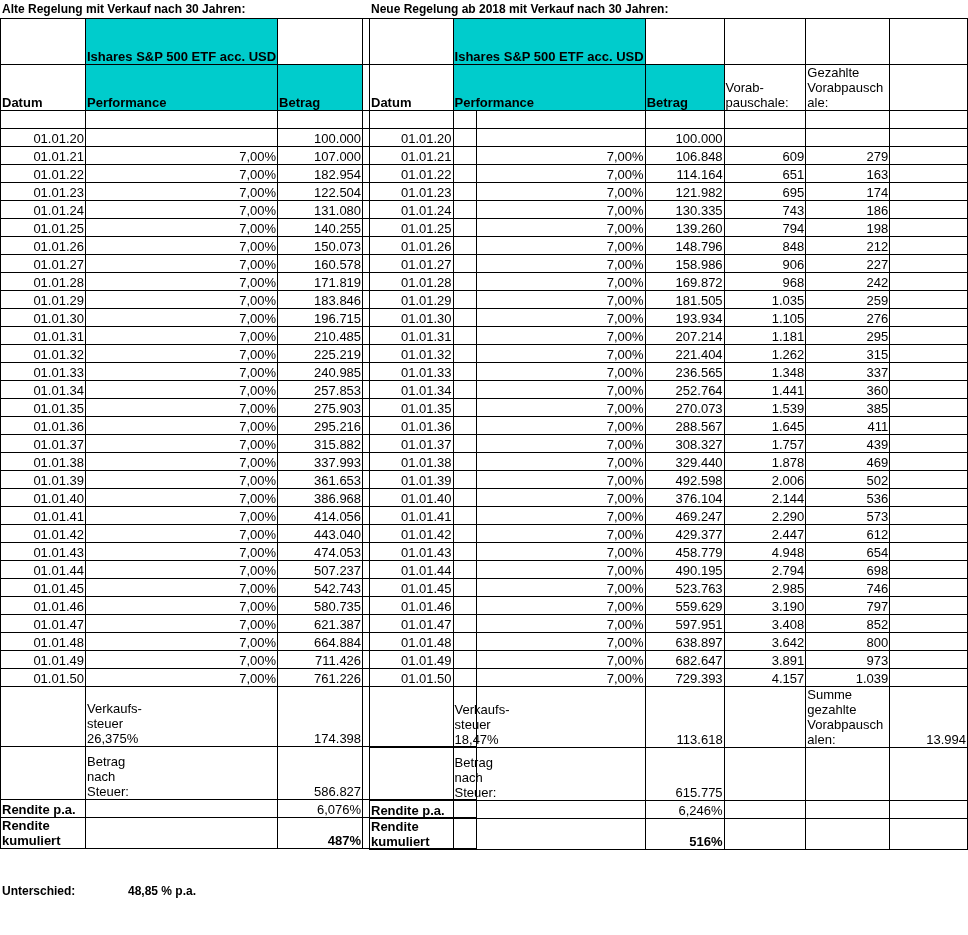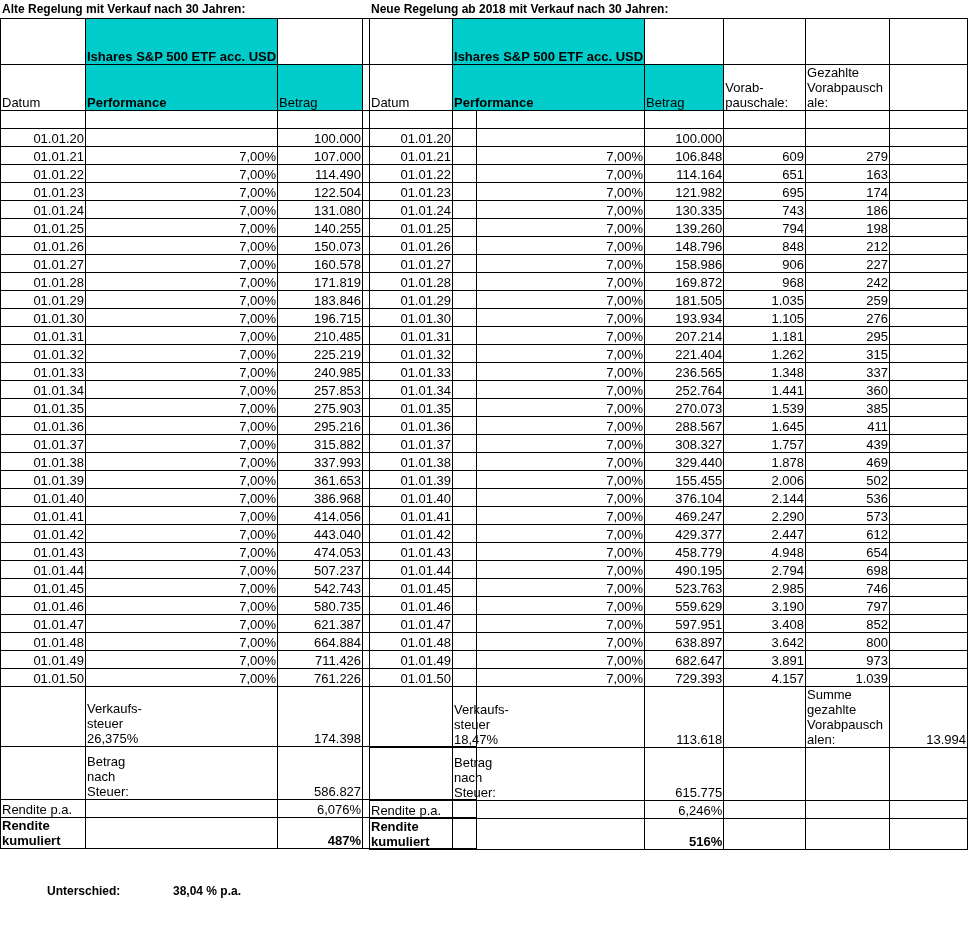--- a/index.html
+++ b/index.html
@@ -14,30 +14,30 @@
   table.sheet td { border: 1px solid #000; padding: 0 1px; font-size: 13px; line-height: 15px;
                    vertical-align: bottom; overflow: hidden; white-space: nowrap; }
   td.teal { background: #00cccc; }
   td.r { text-align: right; }
   td.b { font-weight: bold; }
   td.wrap { white-space: normal; }
   td.hdr-top { vertical-align: top; font-size: 13px; font-weight: bold; line-height: 15px; }
   td.small { font-size: 12px; line-height: 15px; }
   td.tiny { font-size: 11px; }
   td.big { font-size: 14px; font-weight: normal; }
-  td.bigger { font-size: 15px; font-weight: normal; }
+  td.bigger { font-size: 15px; font-weight: bold; }
   tr.h1 td { height: 45px; }
   tr.h2 td { height: 45px; }
   tr.empty td { height: 17px; }
   tr.data td { height: 17px; }
   tr.tax td { height: 59px; }
   tr.net td { height: 52px; }
   tr.rpa td { height: 17px; }
   tr.rkum td { height: 30px; }
-  .footer { position: absolute; top: 884px; font-size: 12px; font-weight: bold; white-space: nowrap; margin-left: 45px; }
+  .footer { position: absolute; top: 884px; font-size: 12px; font-weight: bold; white-space: nowrap; }
   #diff-label { left: 2px; }
   #diff-value { left: 128px; }
 </style>
 </head>
 <body>
 
 <div class="title" id="title-left">Alte Regelung mit Verkauf nach 30 Jahren:</div>
 <div class="title" id="title-right">Neue Regelung ab 2018 mit Verkauf nach 30 Jahren:</div>
 
 <table class="sheet" id="tbl-left">
@@ -76,21 +76,21 @@
       </tr>
       <tr class="data">
         <td class="r">01.01.21</td>
         <td class="r">7,00%</td>
         <td class="r">107.000</td>
         <td></td>
       </tr>
       <tr class="data">
         <td class="r">01.01.22</td>
         <td class="r">7,00%</td>
-        <td class="r">114.490</td>
+        <td class="r">182.954</td>
         <td></td>
       </tr>
       <tr class="data">
         <td class="r">01.01.23</td>
         <td class="r">7,00%</td>
         <td class="r">122.504</td>
         <td></td>
       </tr>
       <tr class="data">
         <td class="r">01.01.24</td>
@@ -485,21 +485,21 @@
         <td class="r">01.01.38</td>
         <td class="r">7,00%</td>
         <td class="r">329.440</td>
         <td class="r tiny">1.878</td>
         <td class="r tiny">469</td>
         <td></td>
       </tr>
       <tr class="data">
         <td class="r">01.01.39</td>
         <td class="r">7,00%</td>
-        <td class="r">155.455</td>
+        <td class="r">492.598</td>
         <td class="r tiny">2.006</td>
         <td class="r tiny">502</td>
         <td></td>
       </tr>
       <tr class="data">
         <td class="r">01.01.40</td>
         <td class="r">7,00%</td>
         <td class="r">376.104</td>
         <td class="r tiny">2.144</td>
         <td class="r tiny">536</td>
@@ -632,13 +632,13 @@
       <td></td>
       <td class="r b small">516%</td>
       <td></td>
       <td></td>
       <td></td>
     </tr>
   </tbody>
 </table>
 
 <div class="footer" id="diff-label">Unterschied:</div>
-<div class="footer" id="diff-value">38,04 % p.a.</div>
+<div class="footer" id="diff-value">48,85 % p.a.</div>
 
 </body></html>

